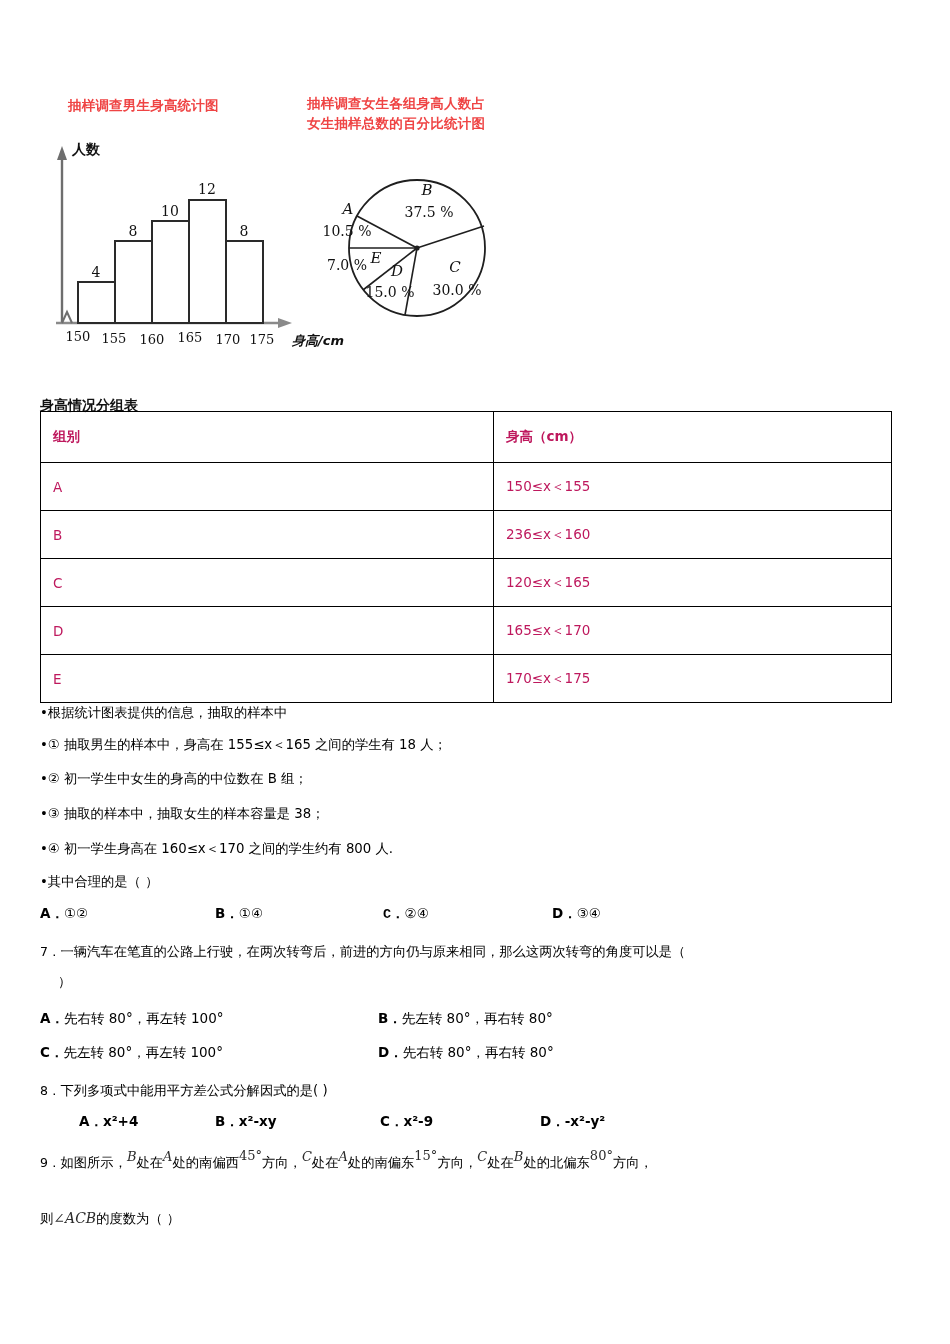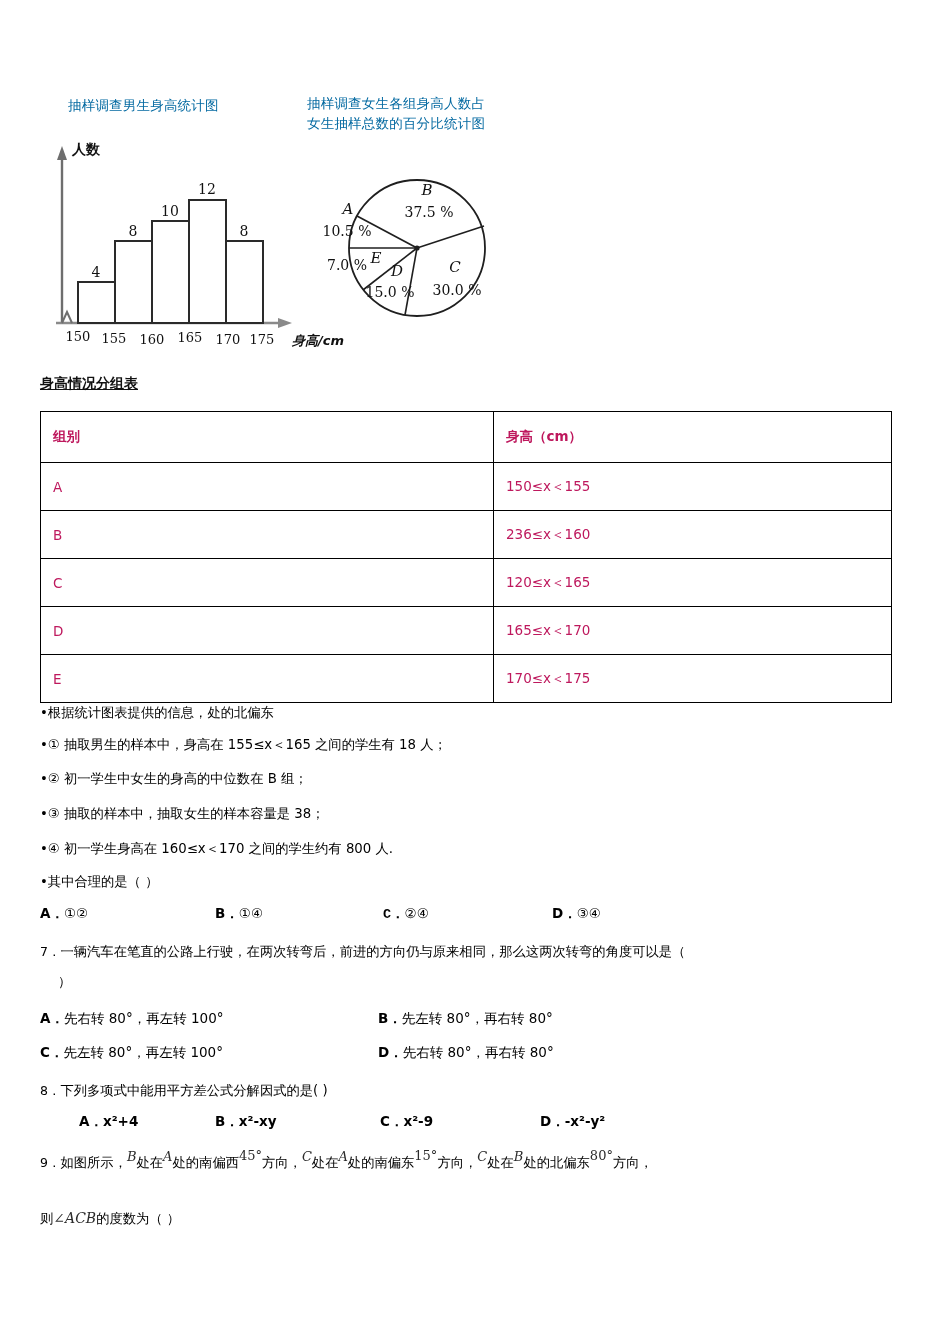--- a/index.html
+++ b/index.html
@@ -12,35 +12,34 @@
     overflow:hidden;
   }
   .page{position:relative;width:950px;height:1344px;}
 
   
   .figures{position:absolute;left:0;top:0;width:950px;height:370px;}
 
   .chart-title{
     position:absolute;
     font-family:"DejaVu Sans","Liberation Sans",sans-serif;
-    font-size:13.5px;font-weight:400;color:#0369a1;
+    font-size:13.5px;font-weight:700;color:#ef4444;
     letter-spacing:.2px;line-height:20px;white-space:pre-line;text-align:right;
   }
   #title-bar{left:68px;top:95px;}
   #title-pie{left:307px;top:93px;}
 
   .bar-svg{position:absolute;left:40px;top:138px;}
   .pie-svg{position:absolute;left:305px;top:150px;}
 
   
   .tbl-caption{
-    position:absolute;left:40px;top:375px;
+    position:absolute;left:40px;top:397px;
     font-size:14px;font-weight:600;color:#111;
     font-family:"DejaVu Sans","Liberation Sans",sans-serif;
-    text-decoration:underline;
   }
 
   
   table.grouptable{
     position:absolute;left:40px;top:411px;
     width:852px;border-collapse:collapse;
     table-layout:fixed;
   }
   table.grouptable td{
     border:1.3px solid #000;
@@ -177,21 +176,21 @@
       <td class="c1">D</td>
       <td>165≤x＜170</td>
     </tr>
     <tr>
       <td class="c1">E</td>
       <td>170≤x＜175</td>
     </tr>
   </tbody>
     </table>
 
-  <div class="bullet-line" style="top:704px;">•根据统计图表提供的信息，处的北偏东</div>
+  <div class="bullet-line" style="top:704px;">•根据统计图表提供的信息，抽取的样本中</div>
 
   <div class="bullet-line" style="top:736px;">•① 抽取男生的样本中，身高在 155≤x＜165 之间的学生有 18 人；</div>
   <div class="bullet-line" style="top:770px;">•② 初一学生中女生的身高的中位数在 B 组；</div>
   <div class="bullet-line" style="top:805px;">•③ 抽取的样本中，抽取女生的样本容量是 38；</div>
   <div class="bullet-line" style="top:840px;">•④ 初一学生身高在 160≤x＜170 之间的学生约有 800 人.</div>
   <div class="bullet-line" style="top:873px;">•其中合理的是（       ）</div>
 
   <div class="opt-row" style="top:905px;">
     <div class="opt" style="left:0px;">
       <b>A．</b><span>①②</span>

